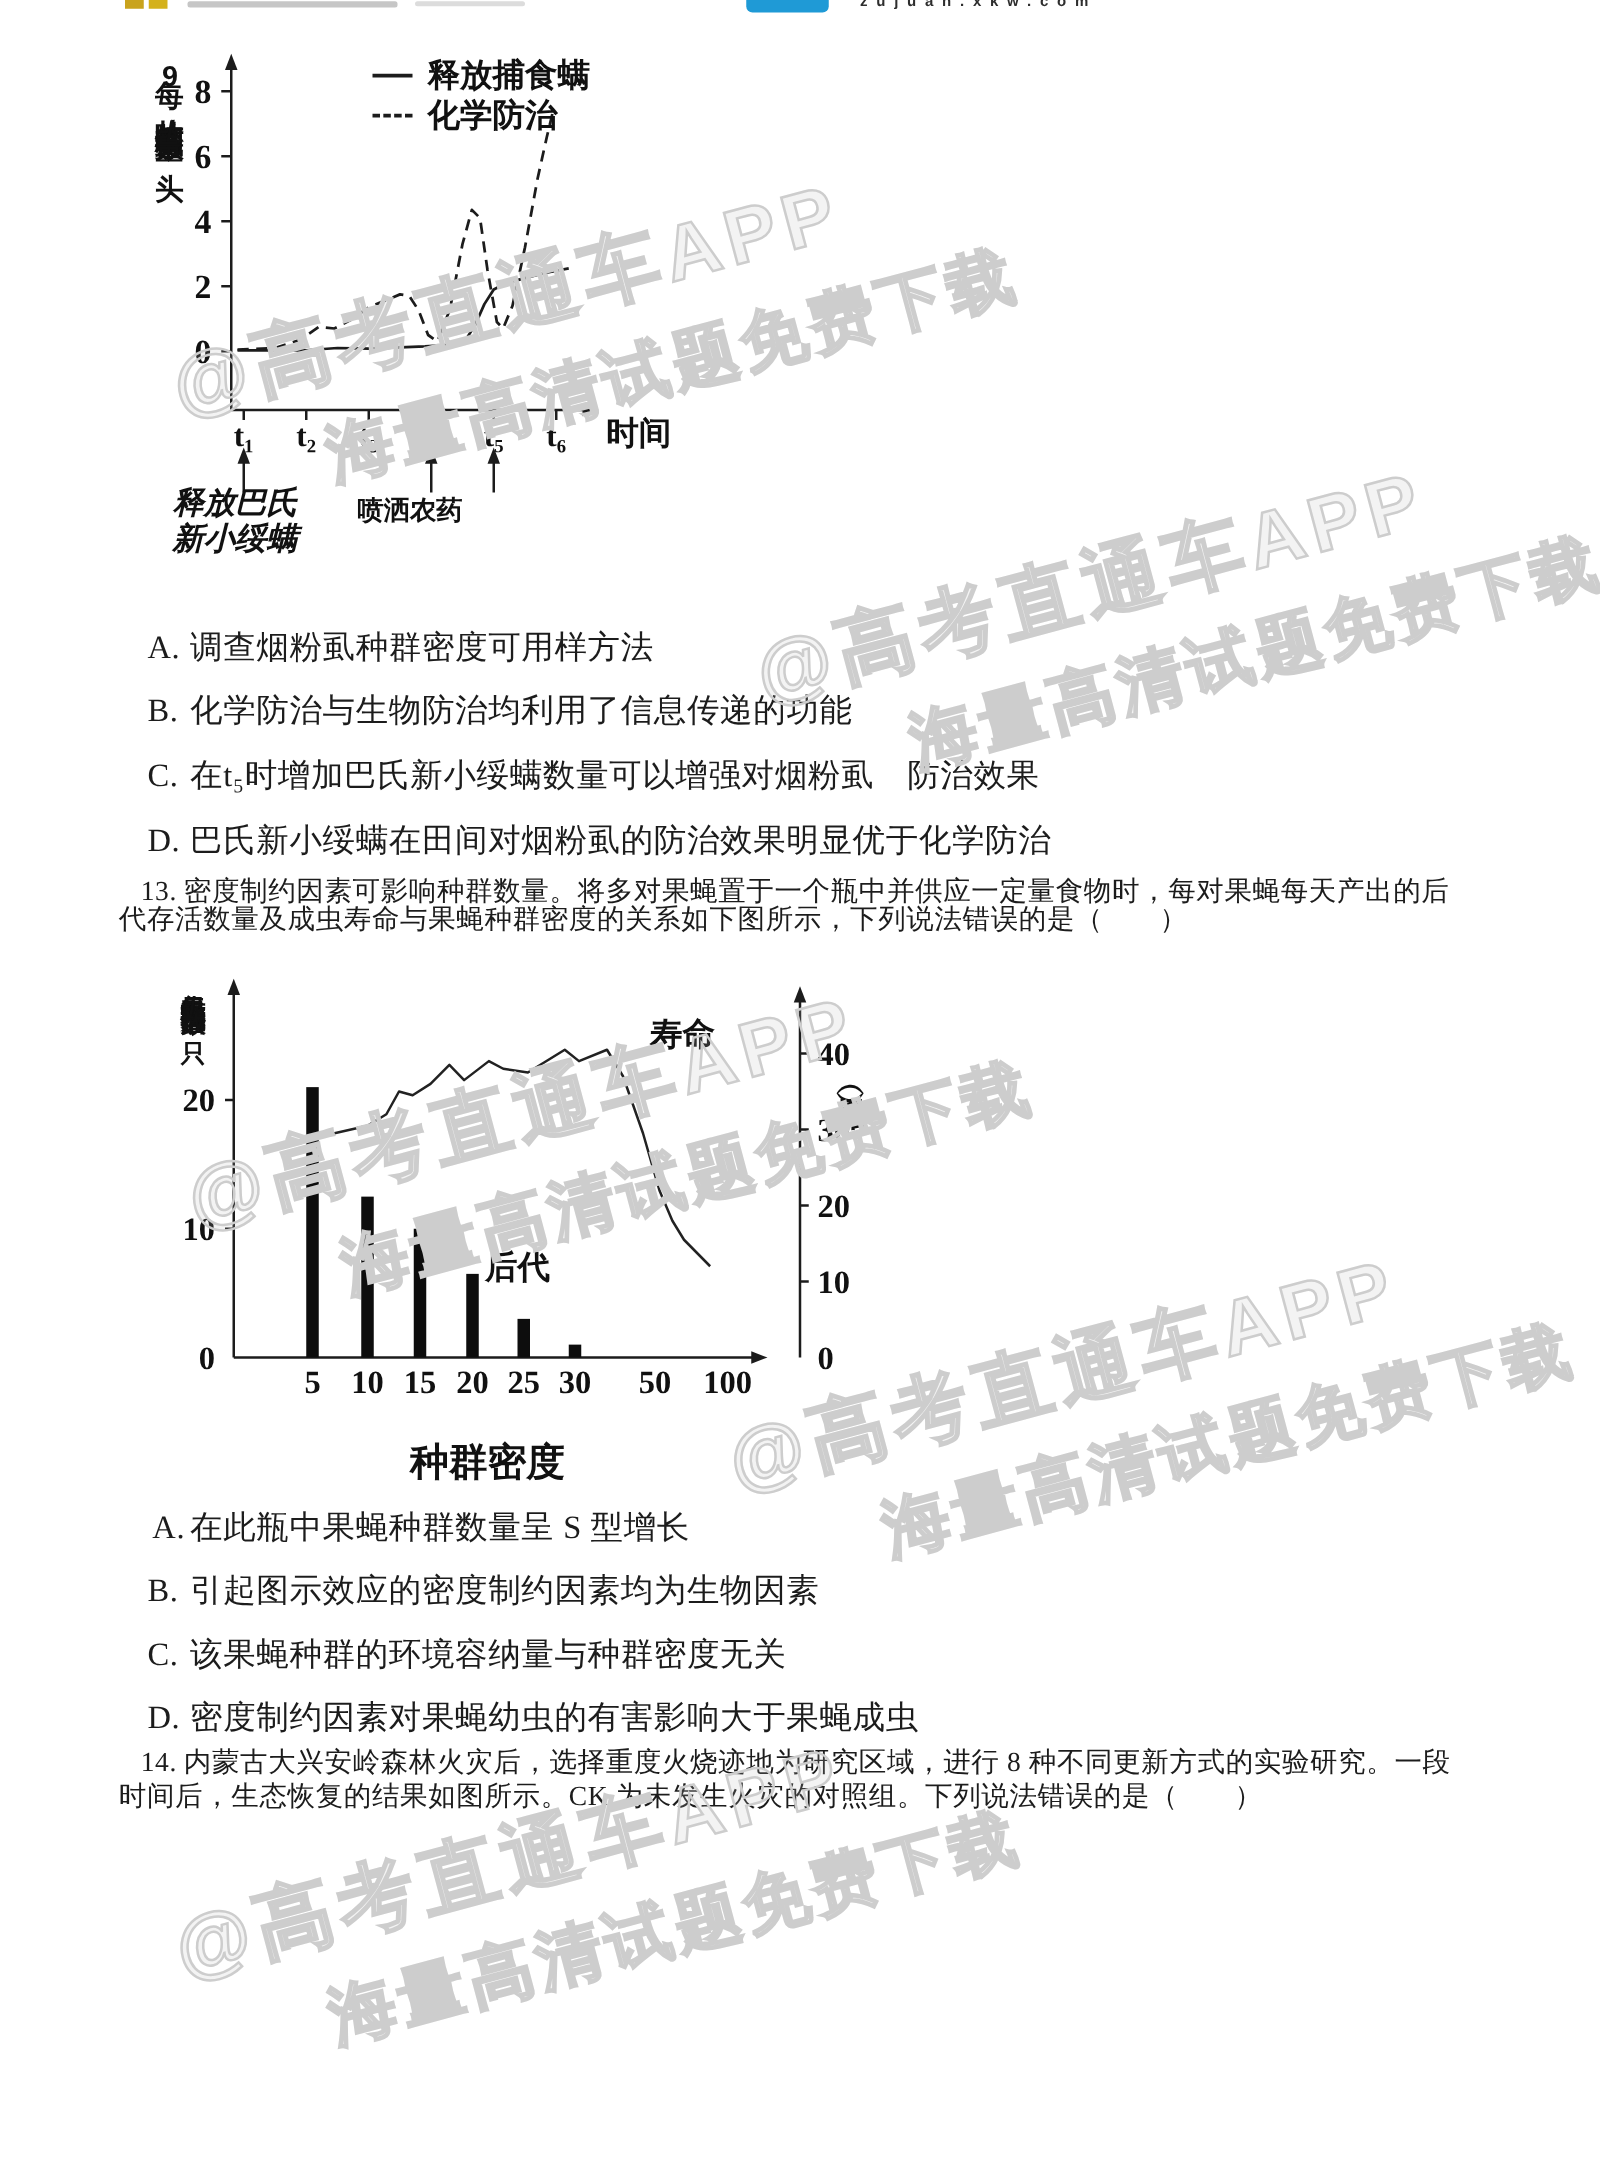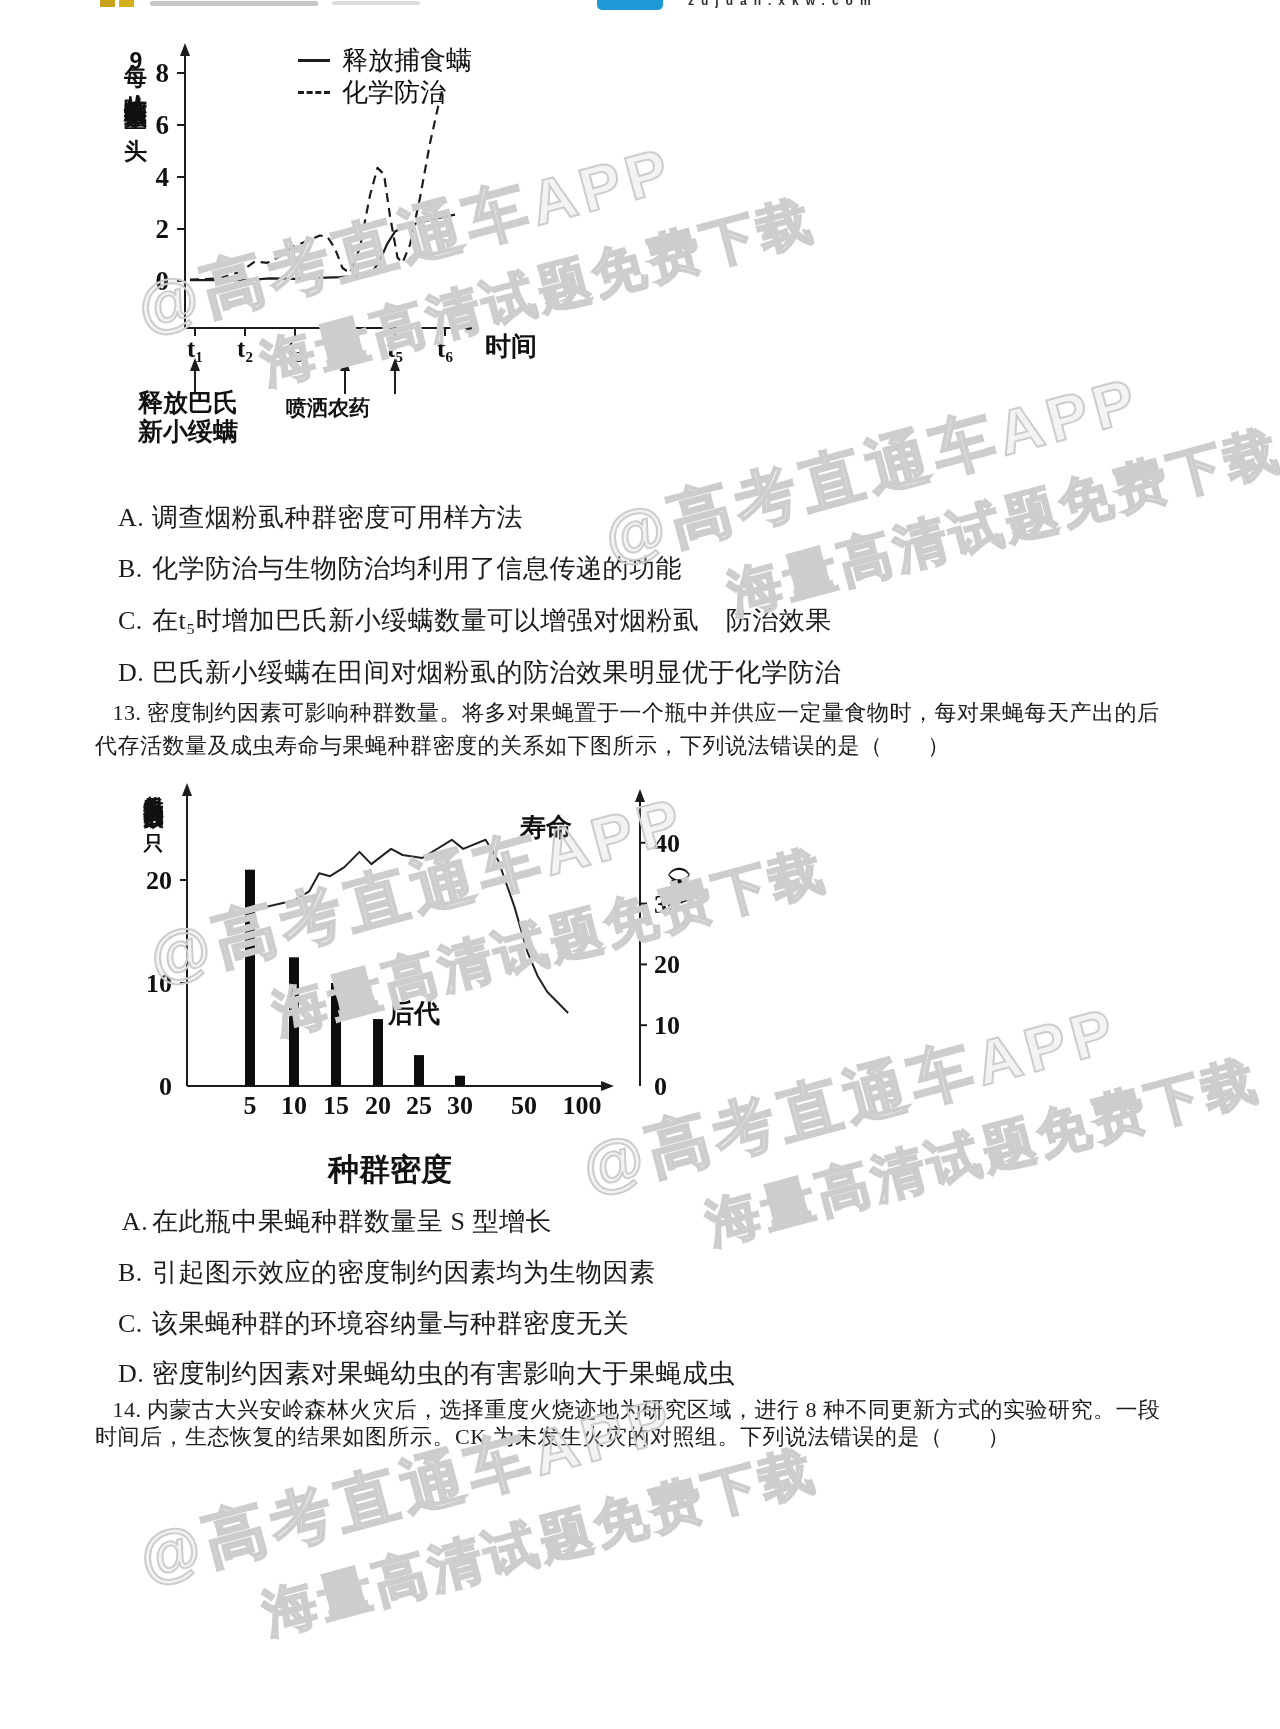--- a/index.html
+++ b/index.html
@@ -11,21 +11,21 @@
   .abs { position:absolute; }
   .body-text { font-size:22px; line-height:27px; white-space:pre; letter-spacing:0.5px; }
   .opt-row { position:absolute; left:104px; font-size:26px; white-space:pre; letter-spacing:0.5px; }
   .opt-letter { display:inline-block; width:34px; }
   .qnum { display:inline-block; width:40px;text-align:center; }
   .chart-label { font-family:"Liberation Sans", sans-serif; font-weight:700; color:#111; }
   .vert { writing-mode:vertical-rl; text-orientation:upright; }
   .legend-row { display:flex; align-items:center; height:32px; }
   .leg-mark { display:inline-block; width:32px; border-top:3px solid #1c1c1c; margin-right:12px; }
   .leg-mark.dashed { border-top-style:dashed; }
-  .legend-text { font-family:"Liberation Sans", sans-serif; font-weight:400; font-size:26px; color:#111; }
+  .legend-text { font-family:"Liberation Sans", sans-serif; font-weight:700; font-size:26px; color:#111; }
   .wm {
     position:absolute; transform:rotate(-15deg); z-index:6; pointer-events:none;
     font-family:"Liberation Sans", sans-serif; font-weight:700; white-space:nowrap;
     color:rgba(190,190,190,0.18); -webkit-text-stroke:2px #cdcdcd;
   }
   .wm-l1 { font-size:62px; letter-spacing:6px; }
   .wm-l2 { font-size:53px; letter-spacing:4px; margin-left:105px; margin-top:8px; }
   svg { position:absolute; overflow:visible; }
   .hdr-frag { position:absolute; }
 </style>
@@ -104,21 +104,21 @@
   <div class="legend-row">
     <span class="leg-mark"></span>
     <span class="legend-text">释放捕食螨</span>
   </div>
   <div class="legend-row">
     <span class="leg-mark dashed"></span>
     <span class="legend-text">化学防治</span>
   </div>
 </div>
 
-<div class="abs chart-label" style="left:138px; top:388px; font-size:25px; line-height:29px; z-index:3;">
+<div class="abs chart-label" style="left:138px; top:388px; font-size:25px; line-height:29px; z-index:3;font-style:italic;">
   <div>释放巴氏</div>
   <div>新小绥螨</div>
 </div>
 <div class="abs chart-label" style="left:286px; top:394px; font-size:21px; z-index:3;">喷洒农药</div>
 
 <div class="opt-row" style="top:470px;">
   <span class="opt-letter">A.</span><span>调查烟粉虱种群密度可用样方法</span>
 </div>
 <div class="opt-row" style="top:521px;">
   <span class="opt-letter">B.</span><span>化学防治与生物防治均利用了信息传递的功能</span>
@@ -126,21 +126,21 @@
 <div class="opt-row" style="top:573px;">
   <span class="opt-letter">C.</span><span>在t₅时增加巴氏新小绥螨数量可以增强对烟粉虱　防治效果</span>
 </div>
 <div class="opt-row" style="top:625px;">
   <span class="opt-letter">D.</span><span>巴氏新小绥螨在田间对烟粉虱的防治效果明显优于化学防治</span>
 </div>
 
 <div class="abs body-text" style="left:95px; top:672px;">
   <span class="qnum">13.</span><span>密度制约因素可影响种群数量。将多对果蝇置于一个瓶中并供应一定量食物时，每对果蝇每天产出的后</span>
 </div>
-<div class="abs body-text" style="left:95px; top:721px;margin-top:11px;">代存活数量及成虫寿命与果蝇种群密度的关系如下图所示，下列说法错误的是（　　）</div>
+<div class="abs body-text" style="left:95px; top:721px;">代存活数量及成虫寿命与果蝇种群密度的关系如下图所示，下列说法错误的是（　　）</div>
 
 <svg id="c2" style="left:170px; top:770px; z-index:2;" width="540" height="360" viewBox="0 0 540 360">
     <line x1="17" y1="20" x2="17" y2="316" stroke="#1c1c1c" stroke-width="2"></line>
     <polygon points="12,26 17,13 22,26" fill="#1c1c1c"></polygon>
     <line x1="17" y1="316" x2="436" y2="316" stroke="#1c1c1c" stroke-width="2"></line>
     <polygon points="431,311 444,316 431,321" fill="#1c1c1c"></polygon>
     <line x1="470" y1="26" x2="470" y2="316" stroke="#1c1c1c" stroke-width="2"></line>
     <polygon points="465,32 470,19 475,32" fill="#1c1c1c"></polygon>
     <line x1="10" y1="110" x2="17" y2="110" stroke="#1c1c1c" stroke-width="2"></line>
     <text x="2" y="119" fill="#111" font-size="26" font-family="&quot;Liberation Serif&quot;,serif" font-weight="bold" text-anchor="end">20</text>

